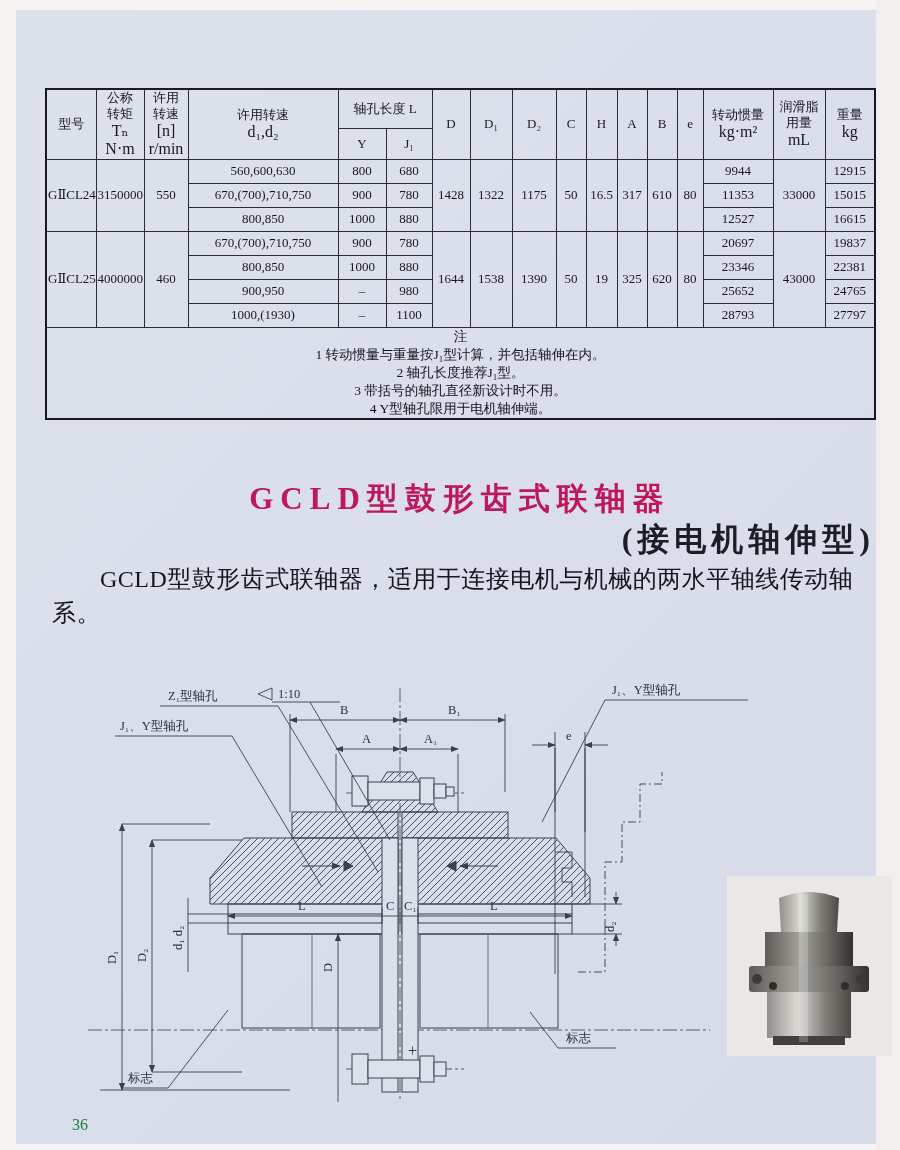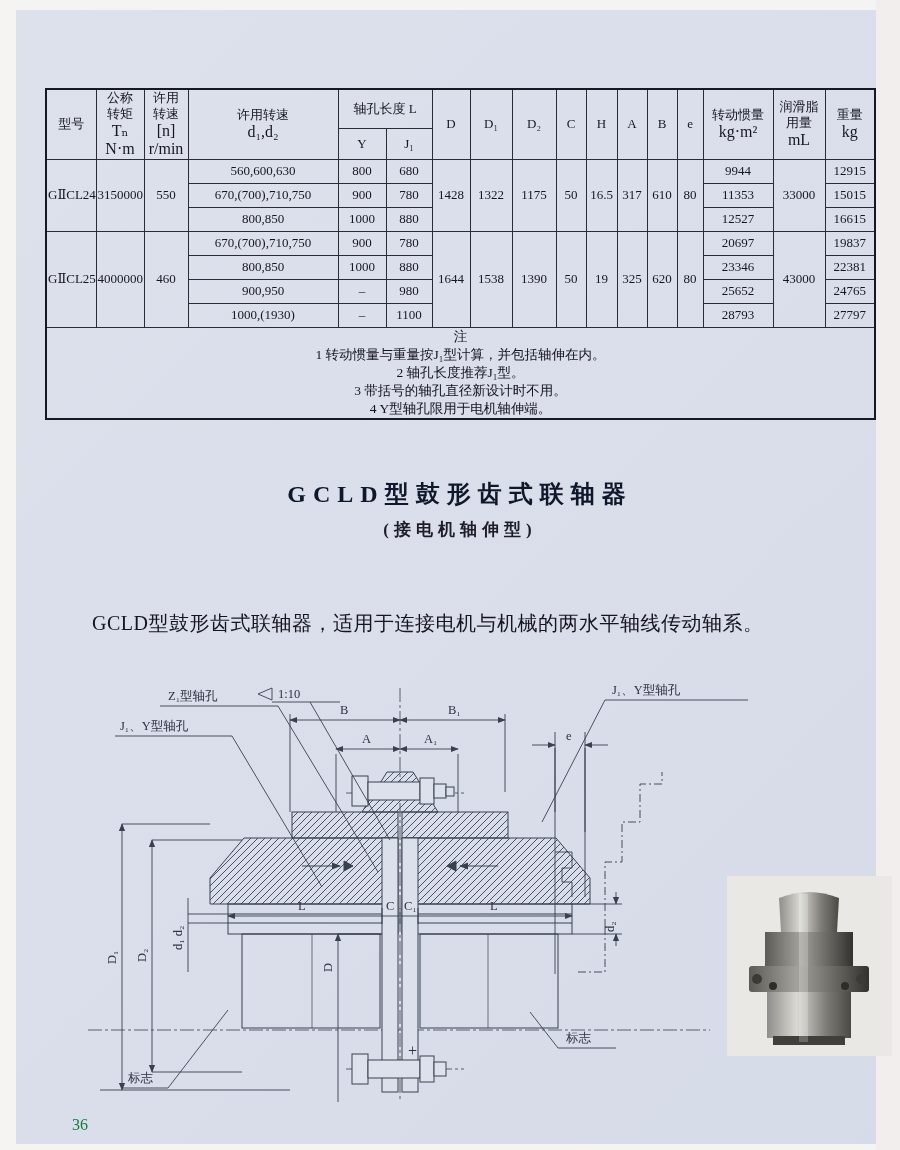--- a/index.html
+++ b/index.html
@@ -18,25 +18,25 @@
   table.spec tr.h1{height:38px;} table.spec tr.h2{height:30px;}
   table.spec tr.dr{height:24px;}
   .w2{display:inline-block;width:2.15em;line-height:1.2;}
   .w3{display:inline-block;width:3.2em;line-height:1.2;font-family:Liberation Serif, serif;}
   .sub{font-size:16px;line-height:1.15;}
   td.notes-cell{text-align:left;vertical-align:top;padding:5px 6px 6px 48px;height:88px;}
   .note-line{font-size:13.5px;line-height:18px;color:#13131f;}
 
   
   .sec-title{position:absolute;left:45px;top:478px;width:830px;text-align:center;
-        font-size:24px;font-weight:bold;letter-spacing:7px;color:#0f172a;}
-  .sec-subtitle{position:absolute;left:45px;top:518px;width:830px;text-align:center;
-        font-size:17px;font-weight:bold;letter-spacing:5px;color:#1d1d28;}
+        font-size:31px;font-weight:bold;letter-spacing:7px;color:#be185d;}
+  .sec-subtitle{position:absolute;left:45px;top:518px;width:830px;text-align:right;
+        font-size:32px;font-weight:bold;letter-spacing:5px;color:#1d1d28;}
   .sec-body{position:absolute;left:52px;top:562px;width:820px;color:#15151f;}
-  .sec-body .l1{font-size:20px;line-height:34px;text-indent:2em;letter-spacing:0.5px;margin-top:44px;}
+  .sec-body .l1{font-size:24px;line-height:34px;text-indent:2em;letter-spacing:0.5px;}
   .sec-body .l2{font-size:20px;line-height:34px;letter-spacing:0.5px;}
 
   .pageno{position:absolute;left:72px;top:1116px;font-size:16px;color:#15803d;}
 
   svg text{font-family:"Liberation Serif","DejaVu Serif",serif;}
 </style>
 </head>
 <body>
 
 <div class="screen">

